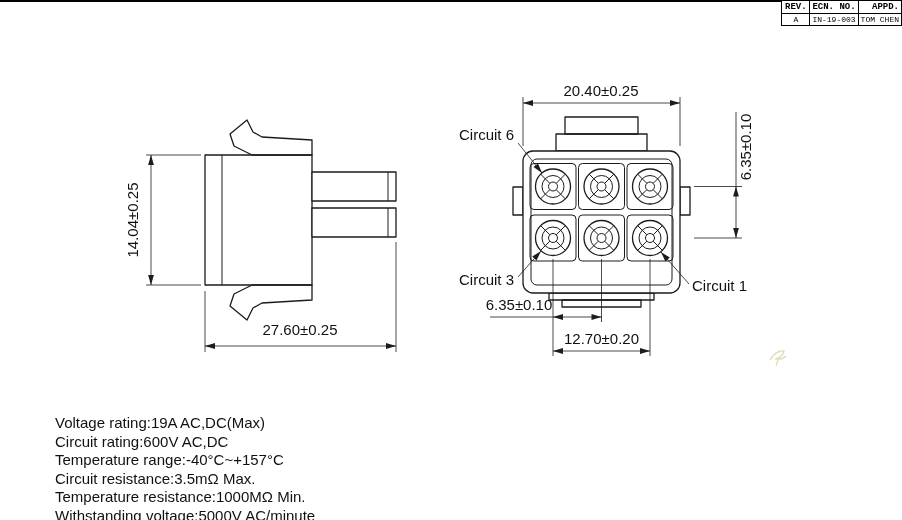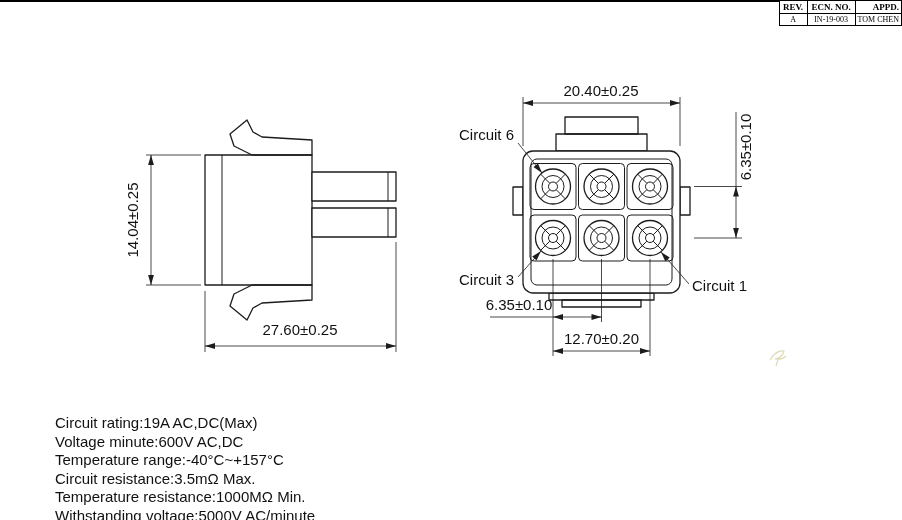--- a/index.html
+++ b/index.html
@@ -9,21 +9,21 @@
 
   
   .ln      { stroke:#1c1c1c; stroke-width:1.3; fill:none; stroke-linejoin:round; }
   .ln-thin { stroke:#1c1c1c; stroke-width:1;   fill:none; }
   .dim     { stroke:#1c1c1c; stroke-width:0.8; fill:none; }
   .fillw   { fill:#ffffff; }
   text.dtx { font-family:"Liberation Sans", sans-serif; font-size:15px; fill:#111111; }
 
   
   .rev-table { position:absolute; top:0; right:0; border-collapse:collapse;
-               background:#ffffff; font-family:Liberation Serif, serif; }
+               background:#ffffff; font-family:Liberation Mono, monospace; }
   .rev-table th { font-size:9px; font-weight:bold; border:1px solid #000;
                   padding:0 2px; height:13px; white-space:nowrap; }
   .rev-table td { font-size:8px; border:1px solid #000; padding:0 2px;
                   height:12px; text-align:center; white-space:nowrap; }
   .c-rev  { width:28px; }
   .c-ecn  { width:48px; }
   .c-appd { width:42px;text-align:right; }
 
   
   .specs { position:absolute; left:55px; top:414px; font-size:15px;
@@ -162,21 +162,21 @@
     <tr>
       <td>A</td>
       <td>IN-19-003</td>
       <td>TOM CHEN</td>
     </tr>
   </tbody>
     </table>
 
   
   <div class="specs">
-    <div>Circuit rating:19A AC,DC(Max)</div>
-    <div>Voltage minute:600V AC,DC</div>
+    <div>Voltage rating:19A AC,DC(Max)</div>
+    <div>Circuit rating:600V AC,DC</div>
     <div>Temperature range:-40°C~+157°C</div>
     <div>Circuit resistance:3.5mΩ Max.</div>
     <div>Temperature resistance:1000MΩ Min.</div>
     <div>Withstanding voltage:5000V AC/minute</div>
   </div>
 
 </div>
 
 </body></html>

